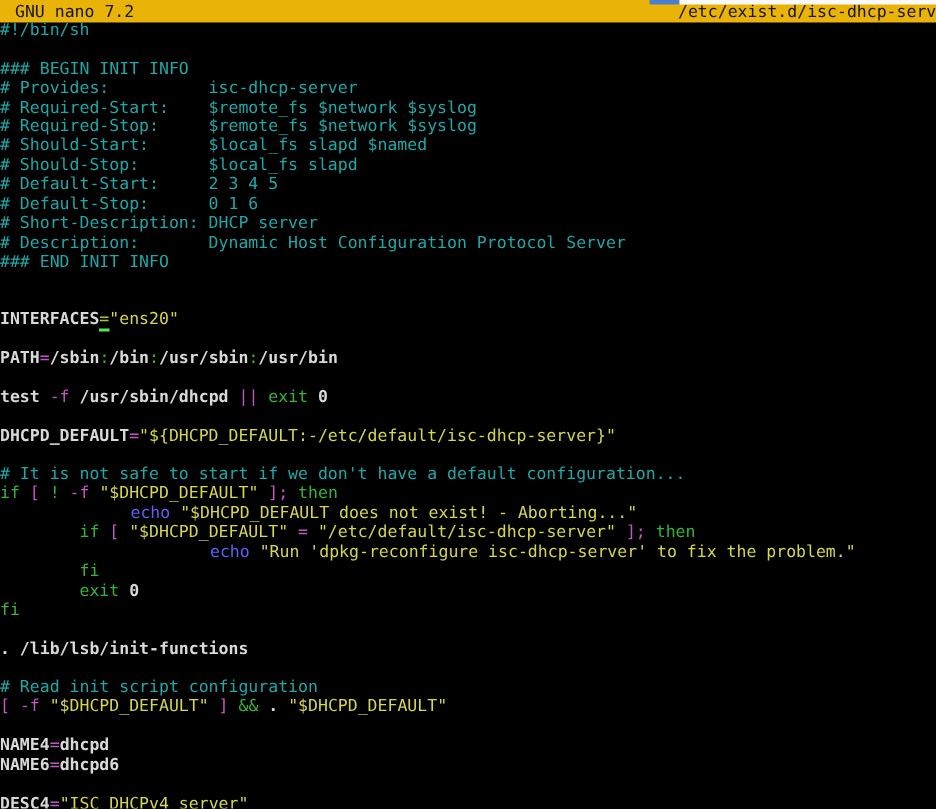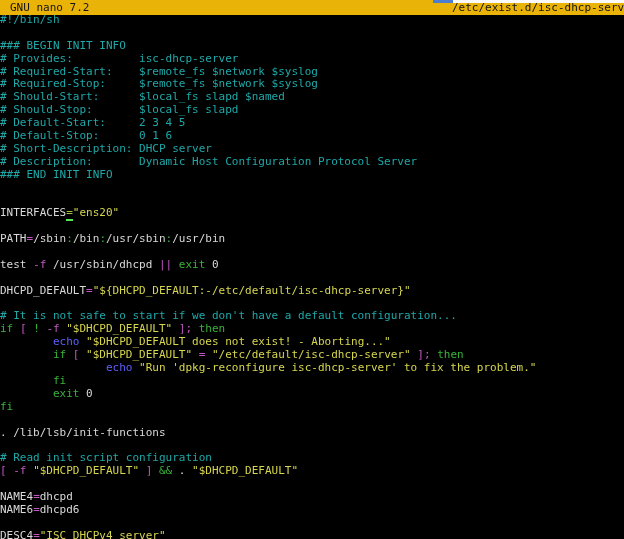--- a/index.html
+++ b/index.html
@@ -26,26 +26,26 @@
     position:absolute; top:0; left:453px; width:171px; height:3px; background:#fafafa;
   }
   .strip-blue {
     position:absolute; top:0; left:433px; width:20px; height:3px; background:#4a7ed0;
   }
   .editor {
     position:absolute; top:14px; left:0; width:604px; height:525px;
     white-space:pre; overflow:hidden;
   }
   .line { height:12.9px; line-height:12.9px; white-space:pre; }
-  .seg-w { color:#d9d9d9; }
+  .seg-w { color:#d9d9d9;font-weight:bold; }
   .seg-c { color:#1fa8a8; }
   .seg-y { color:#d6d64f; }
   .seg-g { color:#39b339; }
   .seg-m { color:#c356c3; }
-  .seg-b { color:#5f5fff; }
+  .seg-b { color:#5f5fff;margin-left:34px; }
   .seg-cur { color:#a4c43e; border-bottom:2px solid #54e854; }
 </style>
 </head>
 <body>
 
 <div class="titlebar">
   <span class="app">GNU nano 7.2</span>
   <span class="file">/etc/exist.d/isc-dhcp-serve</span>
 </div>
 <div class="strip-blue"></div>

